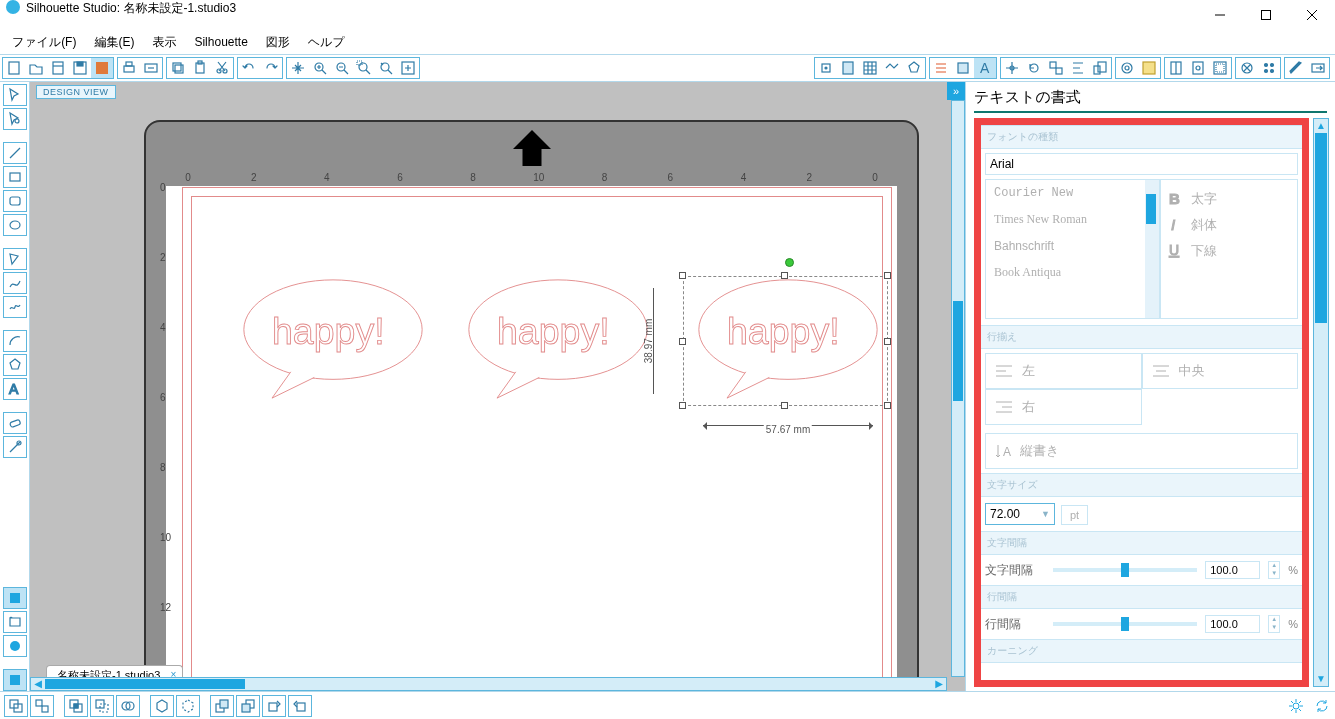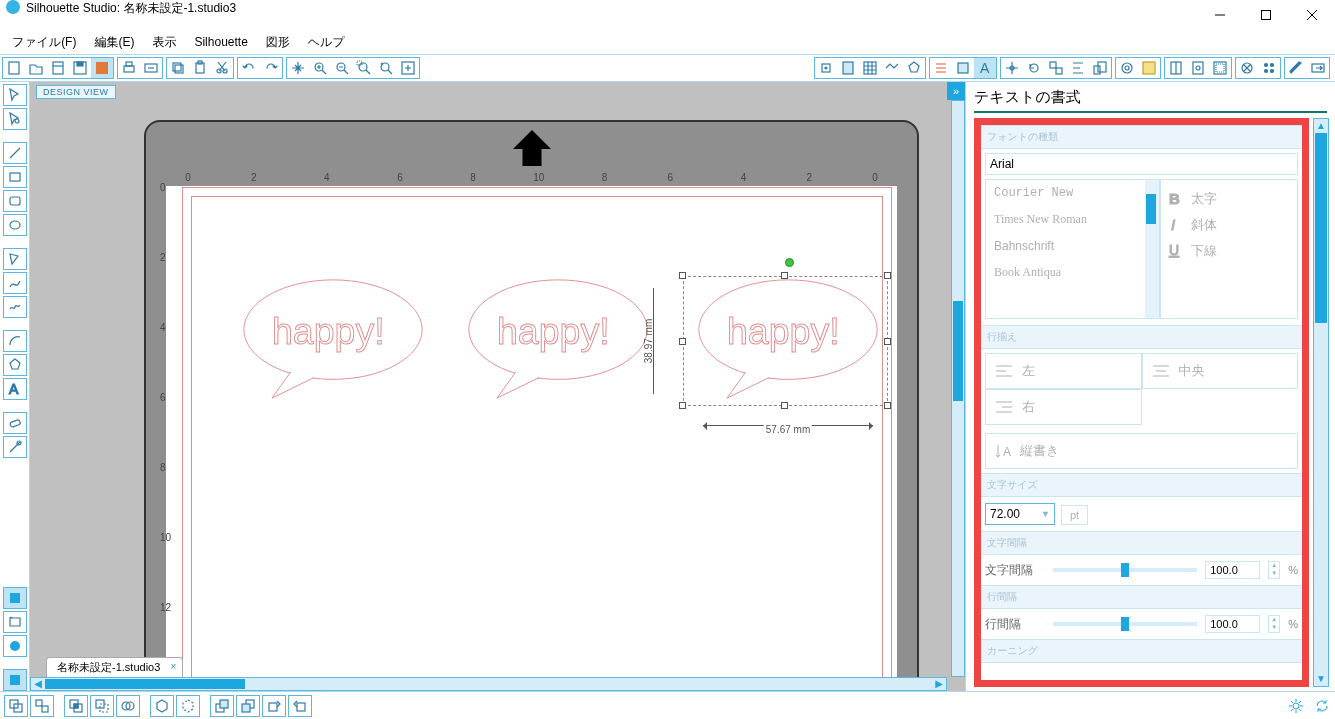--- a/index.html
+++ b/index.html
@@ -71,21 +71,21 @@
 .dim-v span{position:absolute;left:-6px;top:50%;transform:translate(-50%,-50%) rotate(-90deg);font-size:10px;color:#555;white-space:nowrap;}
 
 
 .hscroll { position:absolute; left:0; right:18px; bottom:0; height:14px; background:#d4edf8; border:1px solid #5cb6dd; }
 .hscroll .thumb { position:absolute; left:14px; top:1px; height:10px; width:200px; background:#1ea6e0; }
 .hscroll .arr { position:absolute; top:0; width:14px; height:12px; color:#1ea6e0; font-size:10px; text-align:center; line-height:12px;}
 .vscroll { position:absolute; right:0; top:18px; bottom:14px; width:14px; background:#d4edf8; border:1px solid #5cb6dd;}
 .vscroll .thumb { position:absolute; top:200px; left:1px; width:10px; height:100px; background:#1ea6e0;}
 
 
-.doc-tabs { position:absolute; left:16px; bottom:14px; height:20px; display:flex;justify-content:center; }
+.doc-tabs { position:absolute; left:16px; bottom:6px; height:20px; display:flex;justify-content:center; }
 .doc-tab { background:#fff; border:1px solid #aaa; border-bottom:none; padding:2px 22px 2px 10px; font-size:11px; border-radius:4px 4px 0 0; position:relative;}
 .doc-tab .x { position:absolute; right:6px; top:3px; color:#2f9ad0; font-size:10px;}
 
 
 .rightpanel { width:370px; border-left:1px solid #b2d8eb; padding:6px 8px 4px 8px; position:relative; overflow:hidden; }
 .rightpanel h3 { font-size:15px; font-weight:normal; padding-bottom:4px; border-bottom:2px solid #0f766e; margin-bottom:4px;}
 .rp-body { position:absolute; left:8px; right:26px; top:36px; bottom:4px; overflow:hidden; border:7px solid #ef4444;}
 .rp-scroll { position:absolute; right:6px; top:36px; bottom:4px; width:16px; background:#d4edf8; border:1px solid #5cb6dd;}
 .rp-scroll .thumb{position:absolute;left:1px;top:14px;width:12px;height:190px;background:#1ea6e0;}
 .rp-scroll .arr{position:absolute;left:0;width:14px;height:14px;color:#1ea6e0;font-size:10px;text-align:center;line-height:14px;}

